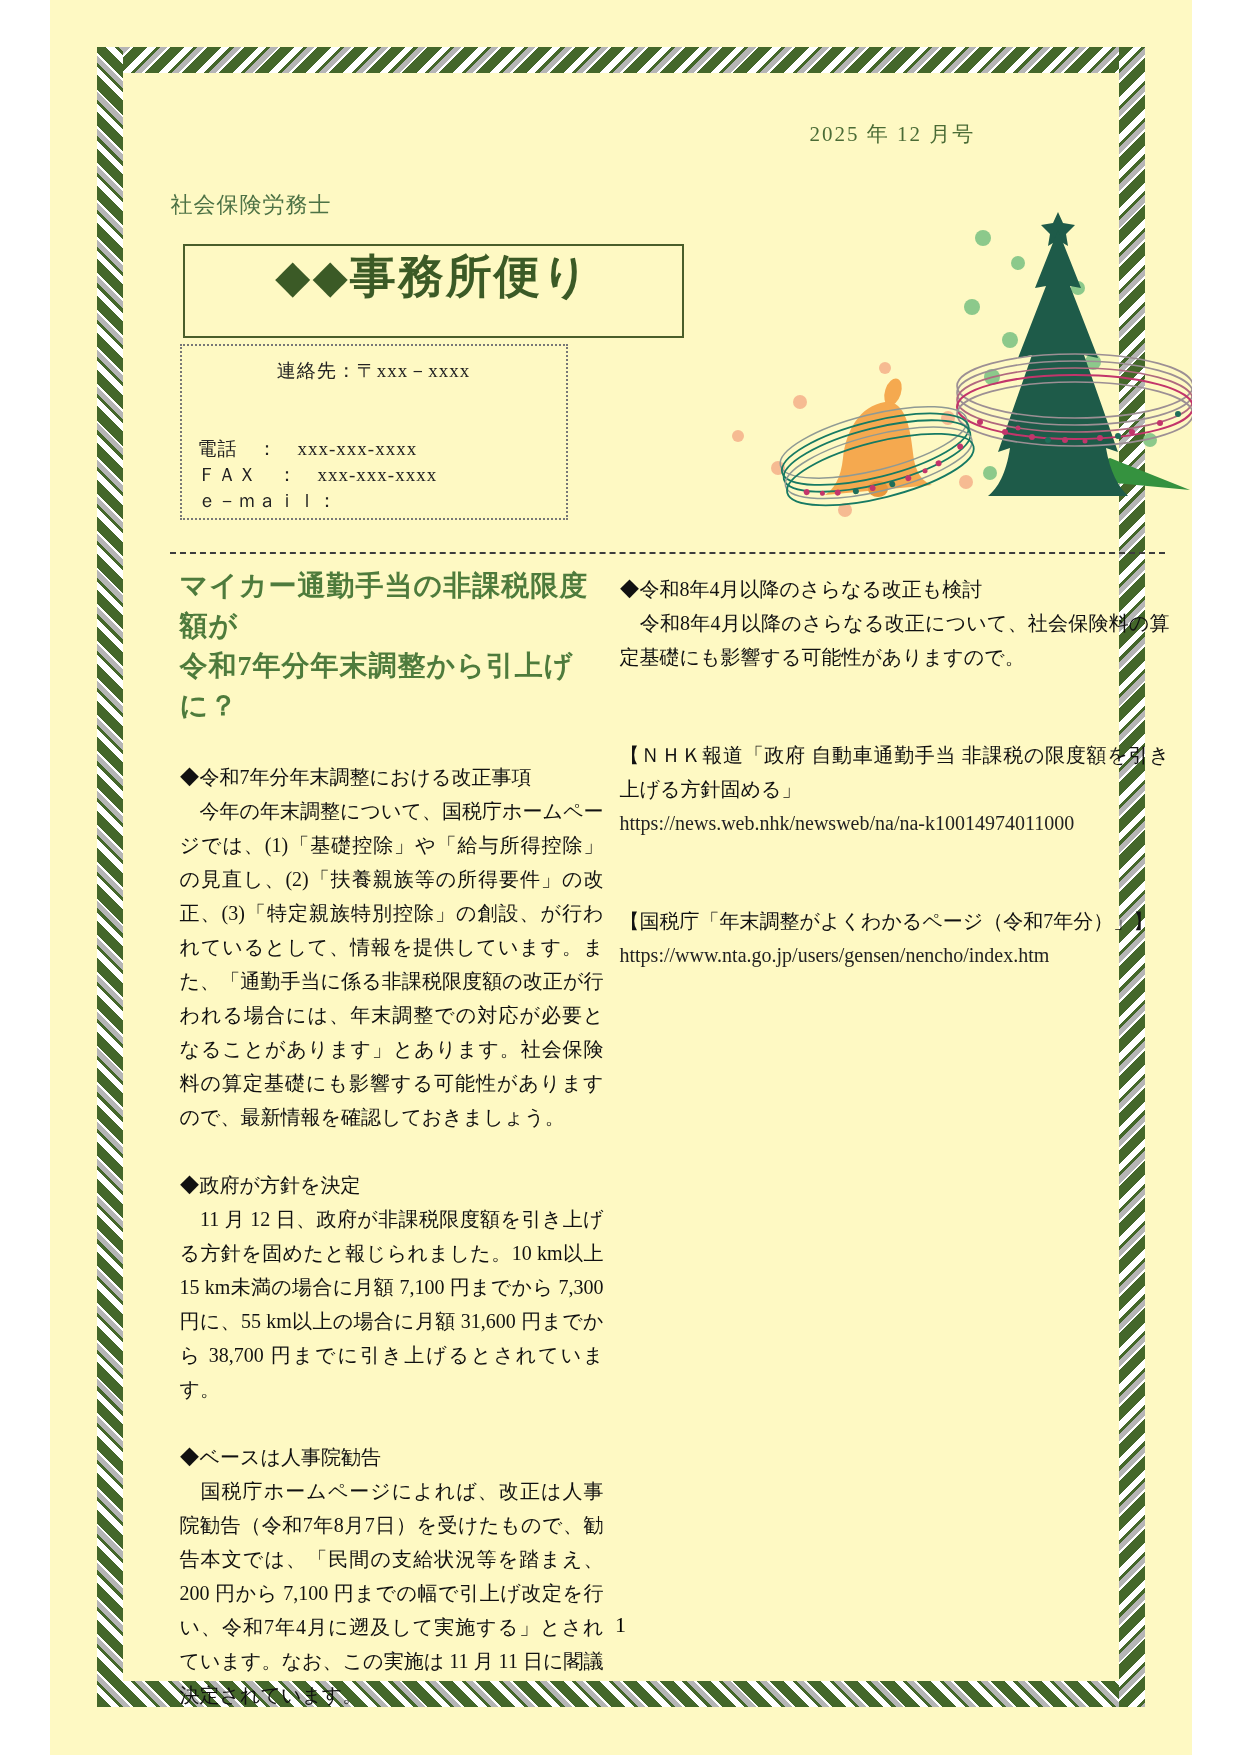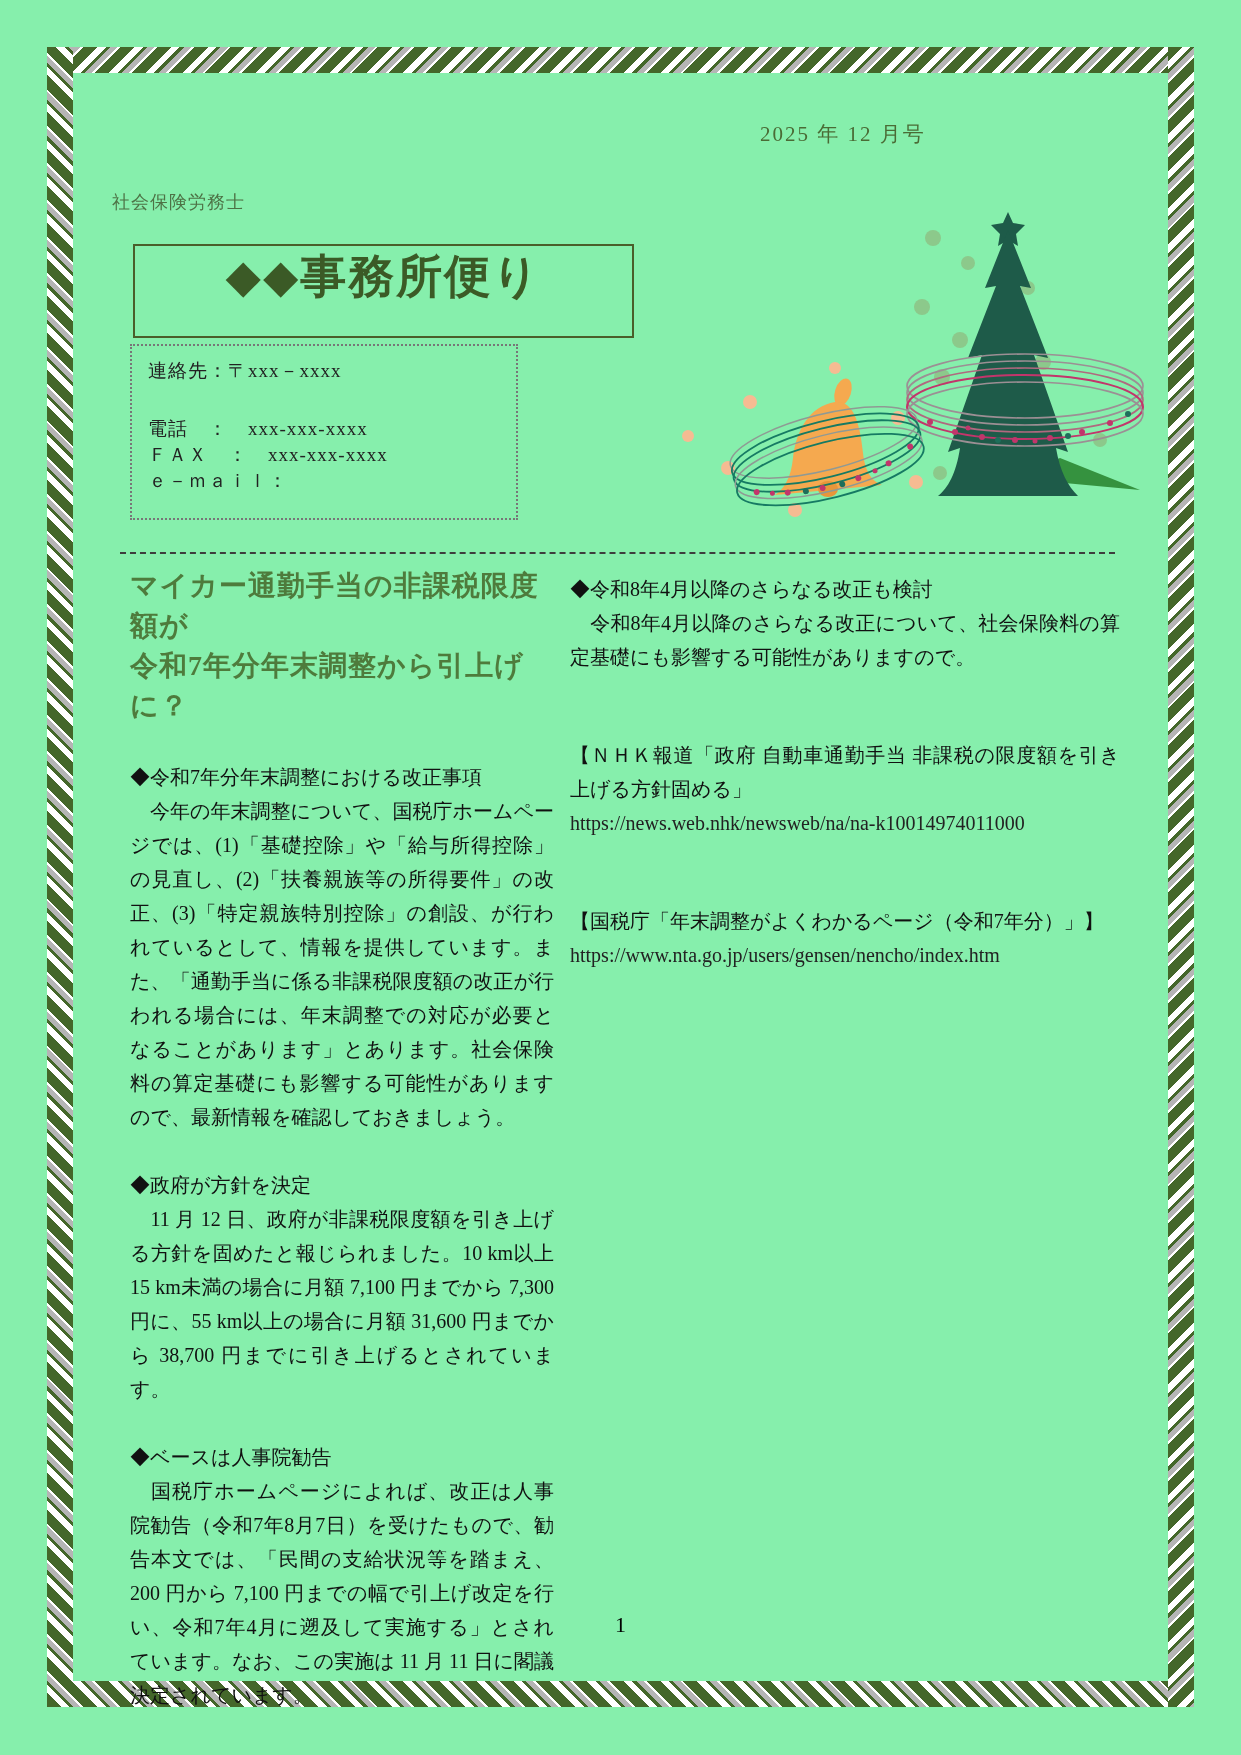--- a/index.html
+++ b/index.html
@@ -1,43 +1,43 @@
 <!DOCTYPE html>
 <html lang="ja"><head>
 <meta charset="utf-8">
 <style>
   html,body{margin:0;padding:0;background:#fff;}
   .page{
-    position:relative;width:1241px;height:1755px;background:#86efac;
+    position:relative;width:1142px;height:1755px;background:#fef9c3;
     font-family:"Liberation Sans","DejaVu Sans",sans-serif;color:#111;
     overflow:hidden;margin:0 auto;
   }
   
   .band{position:absolute;background:#44672a;}
   .band.h{left:47px;right:47px;height:26px;}
   .band.v{top:47px;bottom:48px;width:26px;}
   .band.top{top:47px;background:repeating-linear-gradient(135deg,#44672a 0 10px,#ffffff 10px 16px,#44672a 16px 19px,#b5b5b5 19px 24px,#ffffff 24px 26px);}
   .band.bottom{bottom:48px;background:repeating-linear-gradient(45deg,#44672a 0 10px,#ffffff 10px 16px,#44672a 16px 19px,#b5b5b5 19px 24px,#ffffff 24px 26px);}
   .band.left{left:47px;background:repeating-linear-gradient(45deg,#44672a 0 10px,#ffffff 10px 16px,#44672a 16px 19px,#b5b5b5 19px 24px,#ffffff 24px 26px);}
   .band.right{right:47px;background:repeating-linear-gradient(135deg,#44672a 0 10px,#ffffff 10px 16px,#44672a 16px 19px,#b5b5b5 19px 24px,#ffffff 24px 26px);}
   
   .issue-date{position:absolute;left:760px;top:120px;font-family:"Liberation Serif","DejaVu Serif",serif;
     font-size:21px;color:#4a6b35;letter-spacing:2px;}
-  .office-type{position:absolute;left:112px;top:190px;font-family:"Liberation Serif","DejaVu Serif",serif;
-    font-size:18px;color:#4d7245;letter-spacing:1px;}
+  .office-type{position:absolute;left:121px;top:190px;font-family:"Liberation Serif","DejaVu Serif",serif;
+    font-size:22px;color:#4d7245;letter-spacing:1px;}
   .title-box{position:absolute;left:133px;top:227px;width:497px;height:90px;border:2px solid #4a5e2a;
     display:flex;align-items:flex-start;justify-content:center;margin-top:17px;}
   .title-box .title-text{font-family:"Liberation Serif","DejaVu Serif",serif;font-weight:bold;
     font-size:46px;color:#3b5a26;letter-spacing:2px;}
   
   .contact-box{position:absolute;left:130px;top:344px;width:388px;height:176px;box-sizing:border-box;
     border:2px dotted #777;padding:12px 16px;font-family:"Liberation Serif","DejaVu Serif",serif;
     font-size:19px;color:#222;}
   .contact-line{margin:0;line-height:26px;letter-spacing:1px;}
-  .contact-line.address{margin-bottom:32px;}
+  .contact-line.address{margin-bottom:52px;text-align:center;}
   
   .separator{position:absolute;left:120px;width:995px;top:552px;border-top:2px dashed #3d3d3d;}
   
   .columns{position:absolute;left:130px;top:566px;width:990px;display:flex;gap:16px;align-items:flex-start;font-family:Liberation Serif, serif;}
   .col-left{width:424px;}
   .col-right{width:550px;padding-top:6px;}
   .headline{margin:0 0 8px 0;font-size:28px;line-height:40px;font-weight:bold;color:#4e7b3c;letter-spacing:1px;}
   .sec-h{margin:34px 0 0 0;font-size:20px;line-height:34px;font-weight:400;color:#111;}
   .col-right .first .sec-h{margin-top:0;}
   .body{margin:0;font-size:20px;line-height:34px;text-align:justify;color:#111;}

